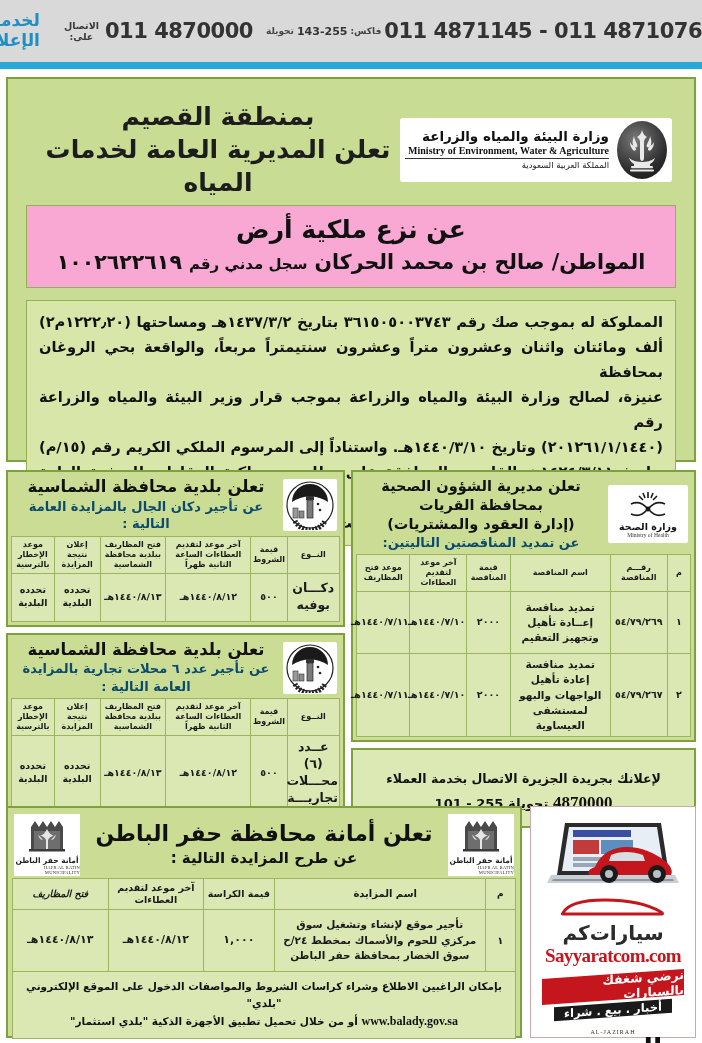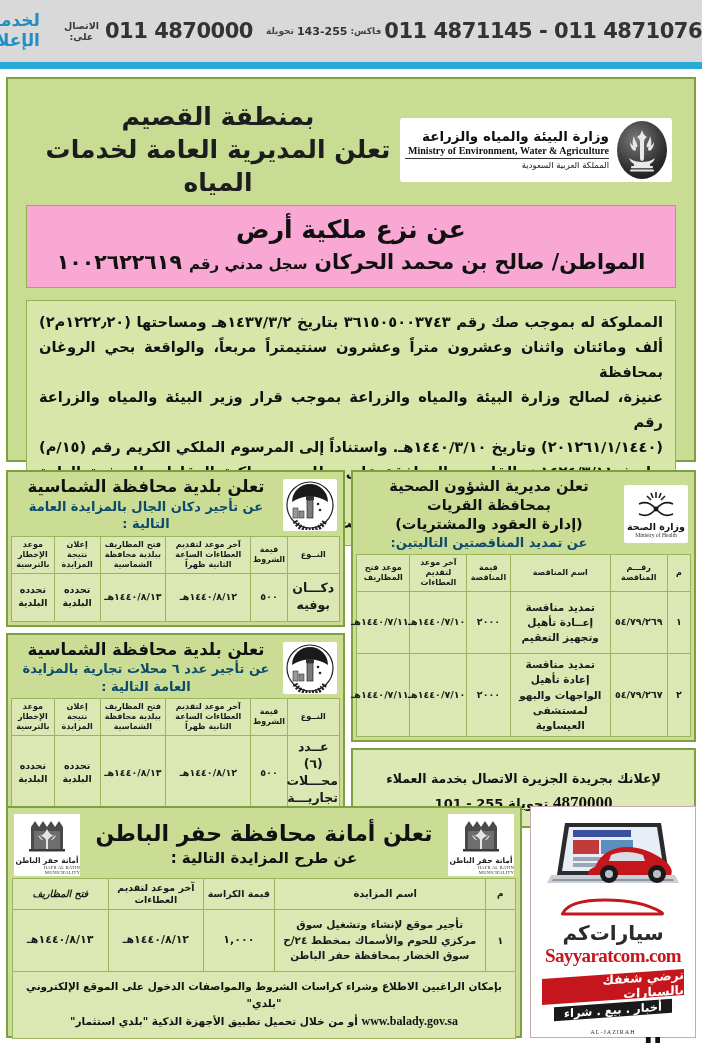--- a/index.html
+++ b/index.html
@@ -251,21 +251,21 @@
       <p>بتاريخ ١٤٢٤/٣/١١هـ القاضي بالموافقة على نظام نزع ملكية العقارات للمنفعة العامة ووضع</p>
       <p class="last">اليد المؤقت على العقار، ولما تقتضيه المصلحة العامة.</p>
     </div>
   </div>
 
   <div class="midrow">
 
     <div class="col-left">
       <div class="ann-box">
         <div class="ann-head">
-          <div class="ann-logo" style="width:64px;height:58px;">
+          <div class="ann-logo" style="width:80px;height:58px;">
             <svg width="44" height="30" viewBox="0 0 44 30">
               <g stroke="#1a1a1a" stroke-width="1.6" fill="none">
                 <path d="M22 2 l0 6 M17 3 l2 5 M27 3 l-2 5 M13 6 l4 4 M31 6 l-4 4"></path>
                 <path d="M5 14 C14 10 20 16 22 20 C24 16 30 10 39 14"></path>
                 <path d="M5 24 C14 28 20 22 22 18 C24 22 30 28 39 24"></path>
                 <circle cx="22" cy="19" r="1.6" fill="#1a1a1a"></circle>
               </g>
             </svg>
             <div style="font-size:9.5px;font-weight:bold;color:#111;margin-top:1px;">وزارة الصحة</div>
             <div style="font-size:5.6px;color:#333;font-family:'Liberation Serif',serif;">Ministry of Health</div>

